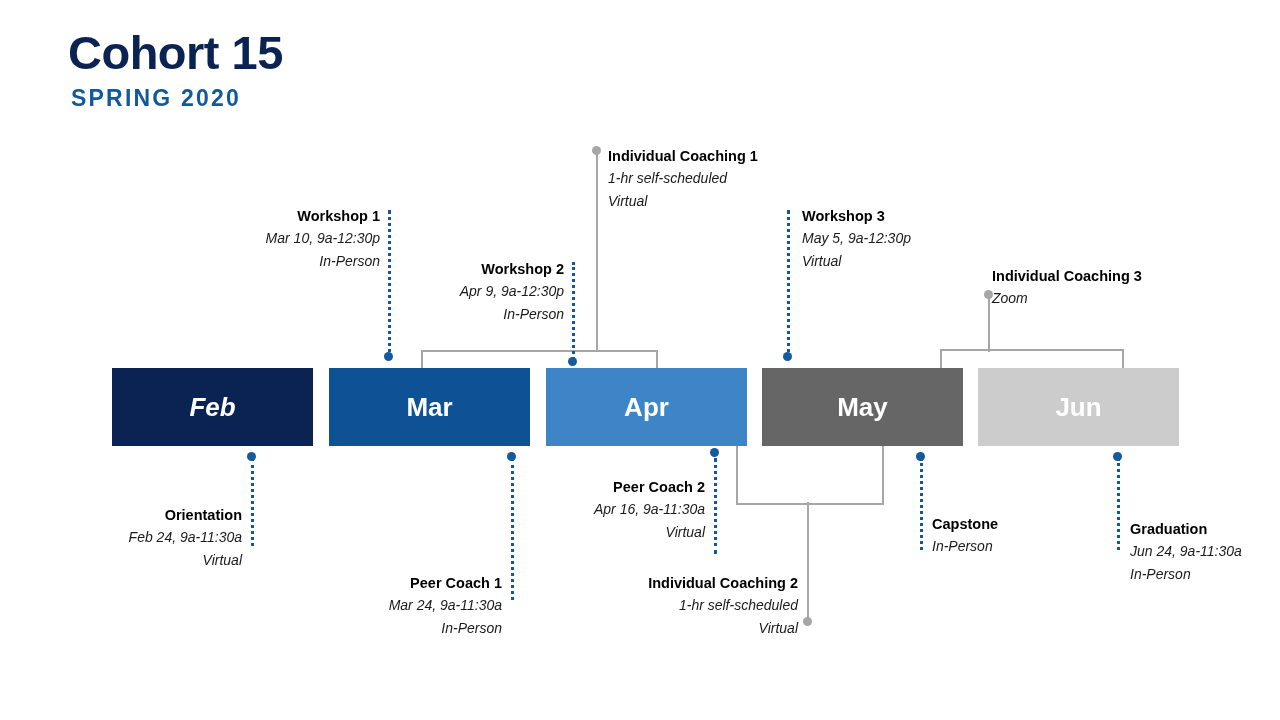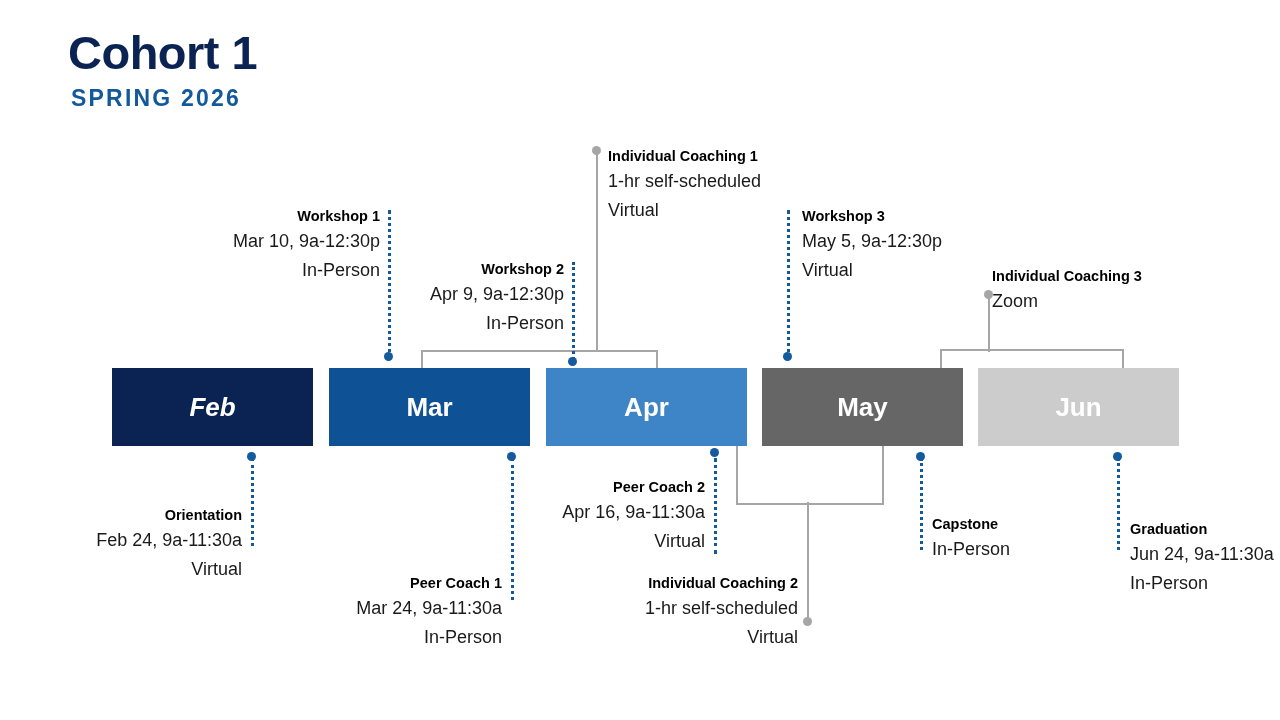--- a/index.html
+++ b/index.html
@@ -57,24 +57,25 @@
   
   .milestone { position: absolute; }
   .ms-title {
     font-size: 14.5px;
     font-weight: bold;
     color: #000000;
     line-height: 1.45;
     white-space: nowrap;
   }
   .ms-line {
-    font-size: 18px;
+    font-size: 14px;
     color: #1a1a1a;
     line-height: 1.62;
     white-space: nowrap;
+    font-style: italic;
   }
   .align-right { text-align: right; }
   .align-left  { text-align: left; }
 
   
   .dotted-v {
     position: absolute;
     width: 0;
     border-left: 3px dotted #12599C;
   }
@@ -104,22 +105,22 @@
     border-left: 2px solid #A6A6A6;
     border-right: 2px solid #A6A6A6;
   }
 </style>
 </head>
 <body>
 
 <div id="stage">
 
   <div id="header">
-    <div id="cohort-title">Cohort 1</div>
-    <div id="cohort-subtitle">SPRING 2026</div>
+    <div id="cohort-title">Cohort 15</div>
+    <div id="cohort-subtitle">SPRING 2020</div>
   </div>
 
   <div class="bracket bracket-up" style="left:421px; top:350px; width:233px; height:18px;"></div>
 
   <div class="bracket bracket-up" style="left:940px; top:349px; width:180px; height:19px;"></div>
 
   <div class="bracket bracket-down" style="left:736px; top:446px; width:144px; height:57px;"></div>
 
   <div class="month-bar" style="left:112px; background:#0A2353;font-style:italic;">
     <span class="month-label">Feb</span>

